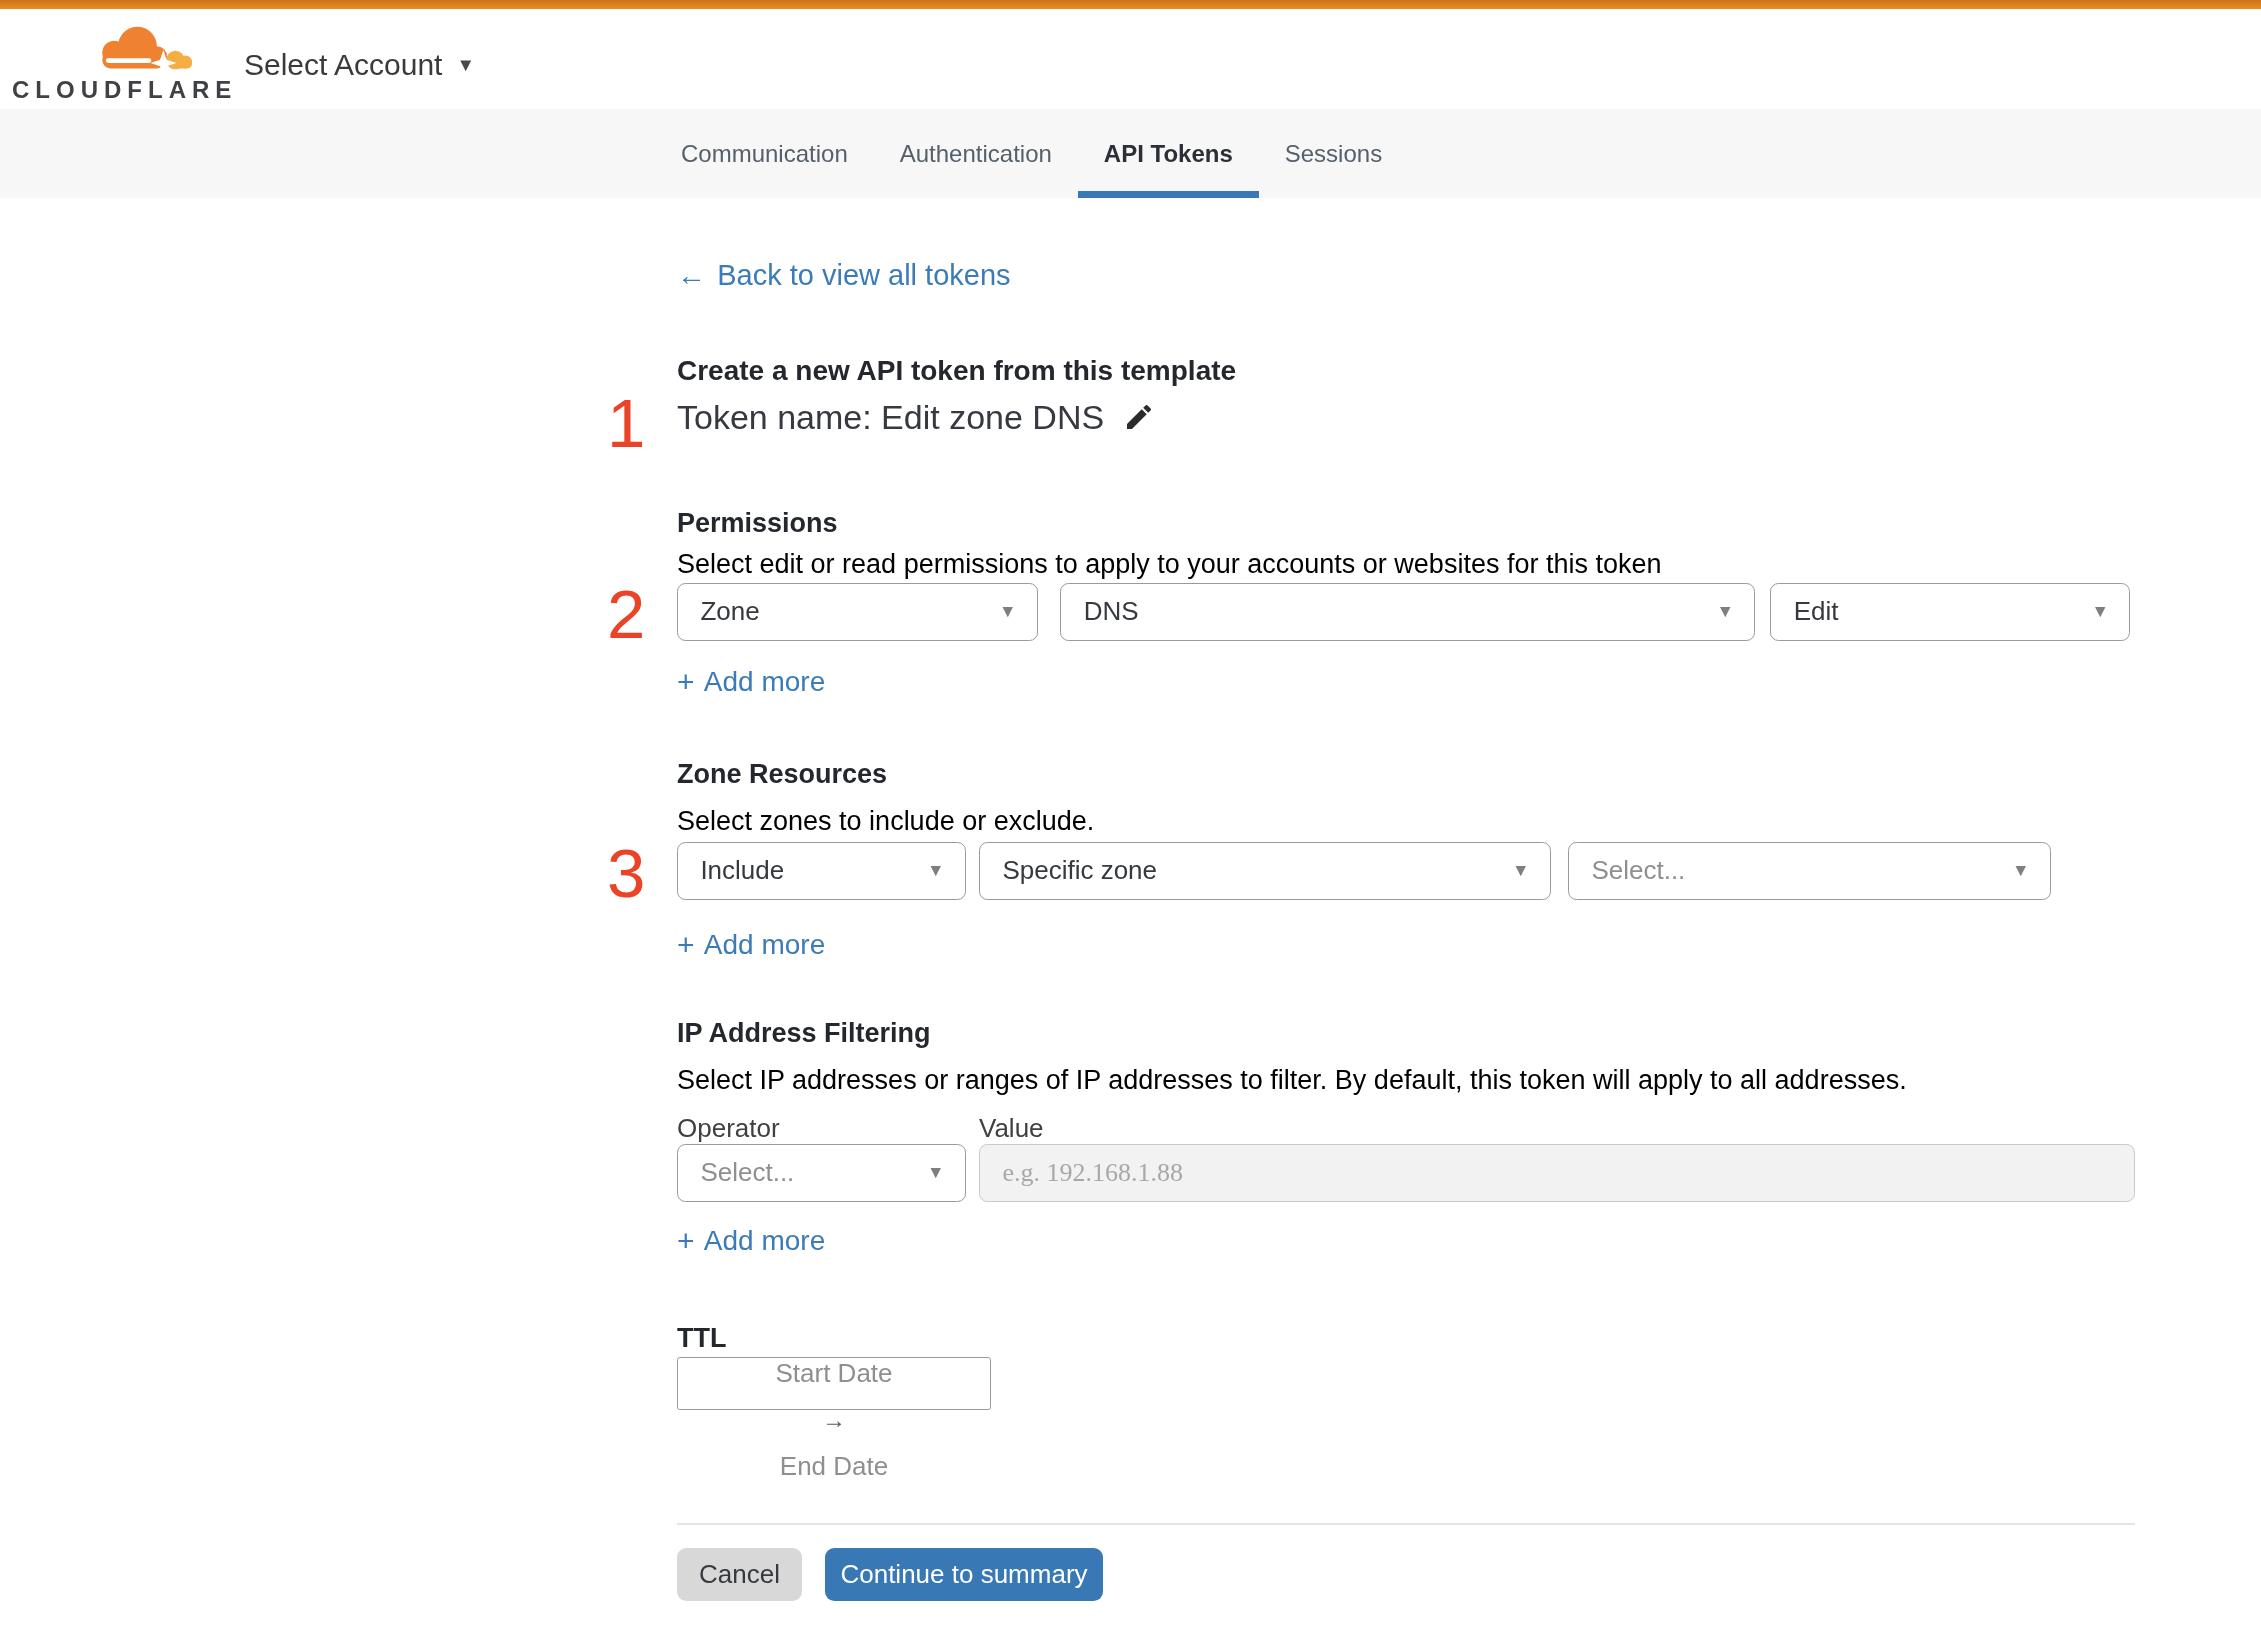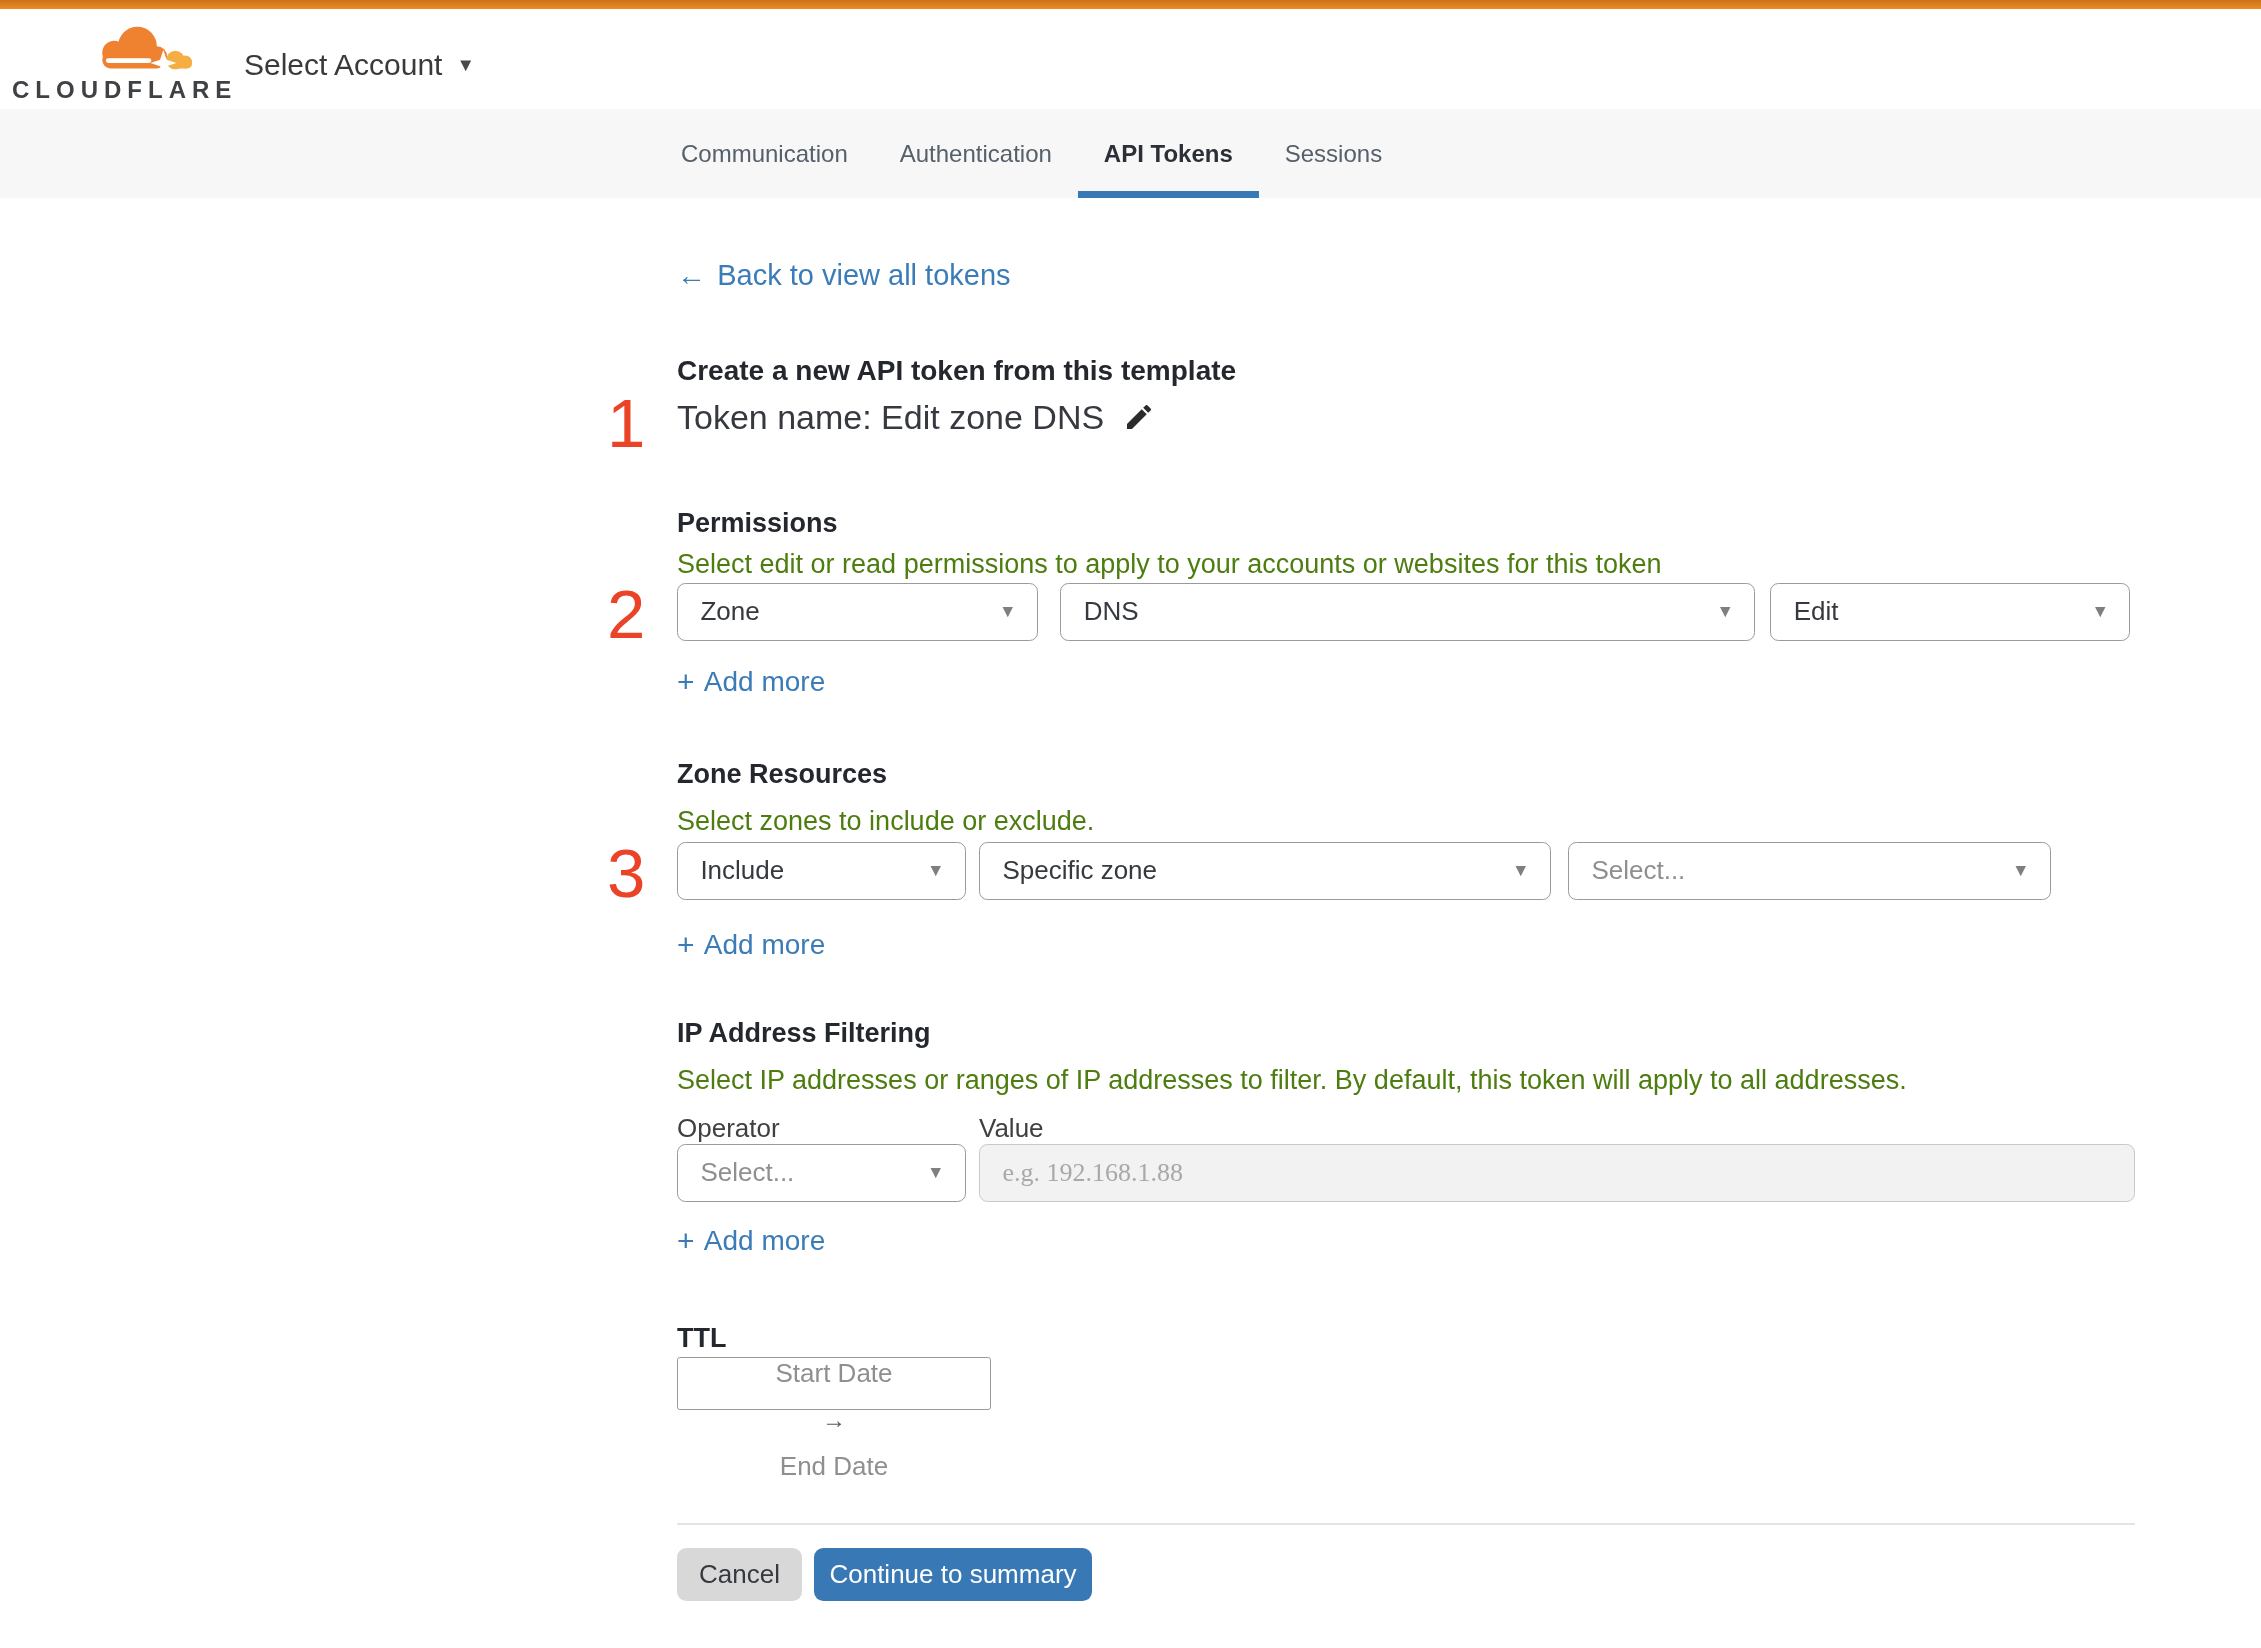--- a/index.html
+++ b/index.html
@@ -77,21 +77,21 @@
     display: flex; align-items: center; gap: 18.6px;
     font-size: 34px; line-height: 43px; color: #36393f;
   }
   .pencil { cursor: pointer; display: flex; align-items: center; }
 
   .section-heading {
     font-size: 27px; line-height: 34px; font-weight: 700; color: #24282e;
   }
   .section-desc {
     margin-top: 7.5px;
-    font-size: 27px; line-height: 34px; color: #4d7c0f;
+    font-size: 27px; line-height: 34px; color: #000000;
   }
   .mt-perm-h { margin-top: 67px; }
   .mt-zr-h   { margin-top: 58px; }
   .mt-ip-h   { margin-top: 54px; }
   .mt-ttl-h  { margin-top: 63px; }
   .mt-14 { margin-top: 13px; }
 
   .row { display: flex; }
   .perm-row { margin-top: 1.9px; }
   .zr-row   { margin-top: 3.7px; }
@@ -138,21 +138,21 @@
   .datebox {
     margin-top: 1.9px; width: 314px; height: 53px;
     border: 1.9px solid #9a9a9a; border-radius: 2.8px; background: #fff;
     display: flex; align-items: center; gap: 17px; padding: 0 20.5px;
     font-size: 26px; color: #8f8f8f; cursor: pointer; white-space: nowrap; flex-direction: column;
   }
   .range-arrow { color: #5a5a5a; font-size: 24px; }
 
   .divider { margin-top: 113px; width: 1458px; height: 1.9px; background: #e4e4e4; }
 
-  .btn-row { margin-top: 23px; display: flex; }
+  .btn-row { margin-top: 23px; display: flex; gap: 11px; }
   .btn {
     height: 53px; border: none; border-radius: 9.3px;
     font-size: 26px; font-family: "Liberation Sans", sans-serif;
     display: flex; align-items: center; justify-content: center;
     cursor: pointer; padding: 0 28px;
   }
   .btn-cancel { width: 125px; background: #d8d8d8; color: #36393f; padding: 0; }
   .btn-primary { width: 278px; background: #3778b5; color: #ffffff; margin-left: 12px; padding: 0; }
 </style>
 </head>

